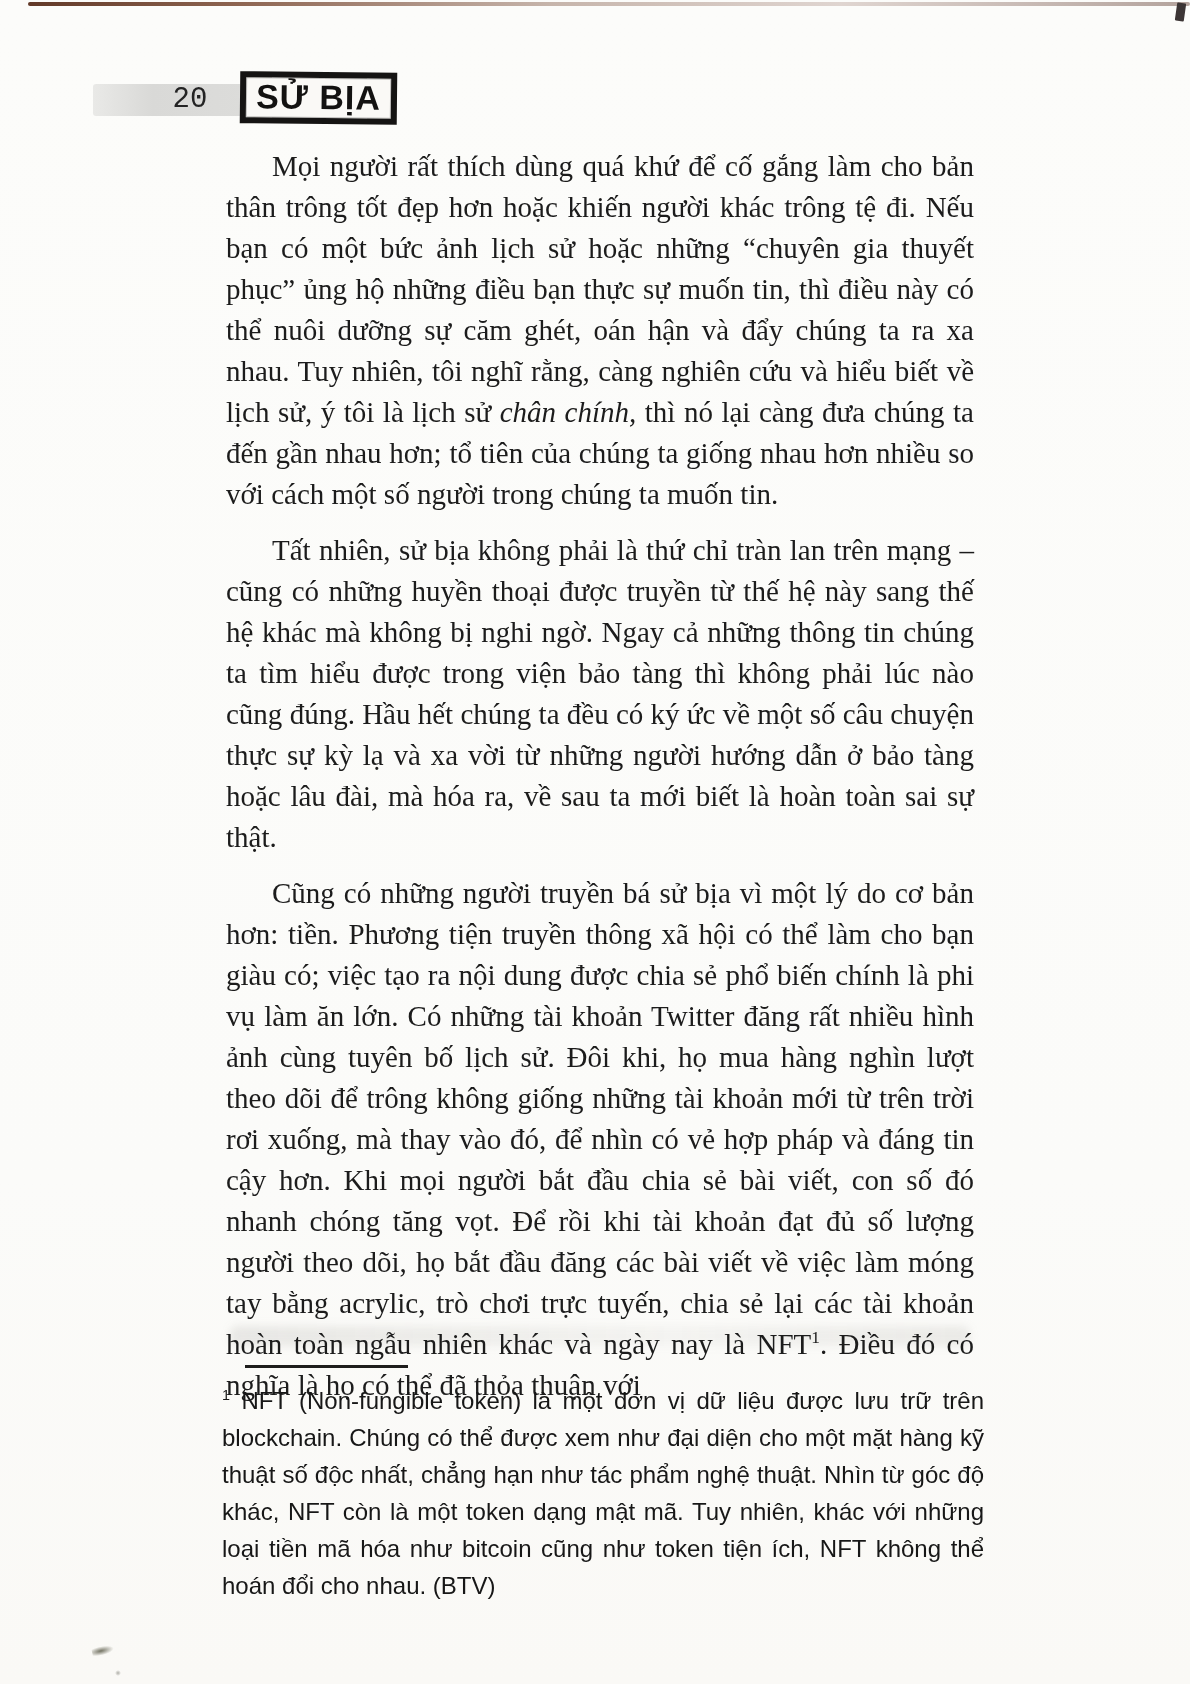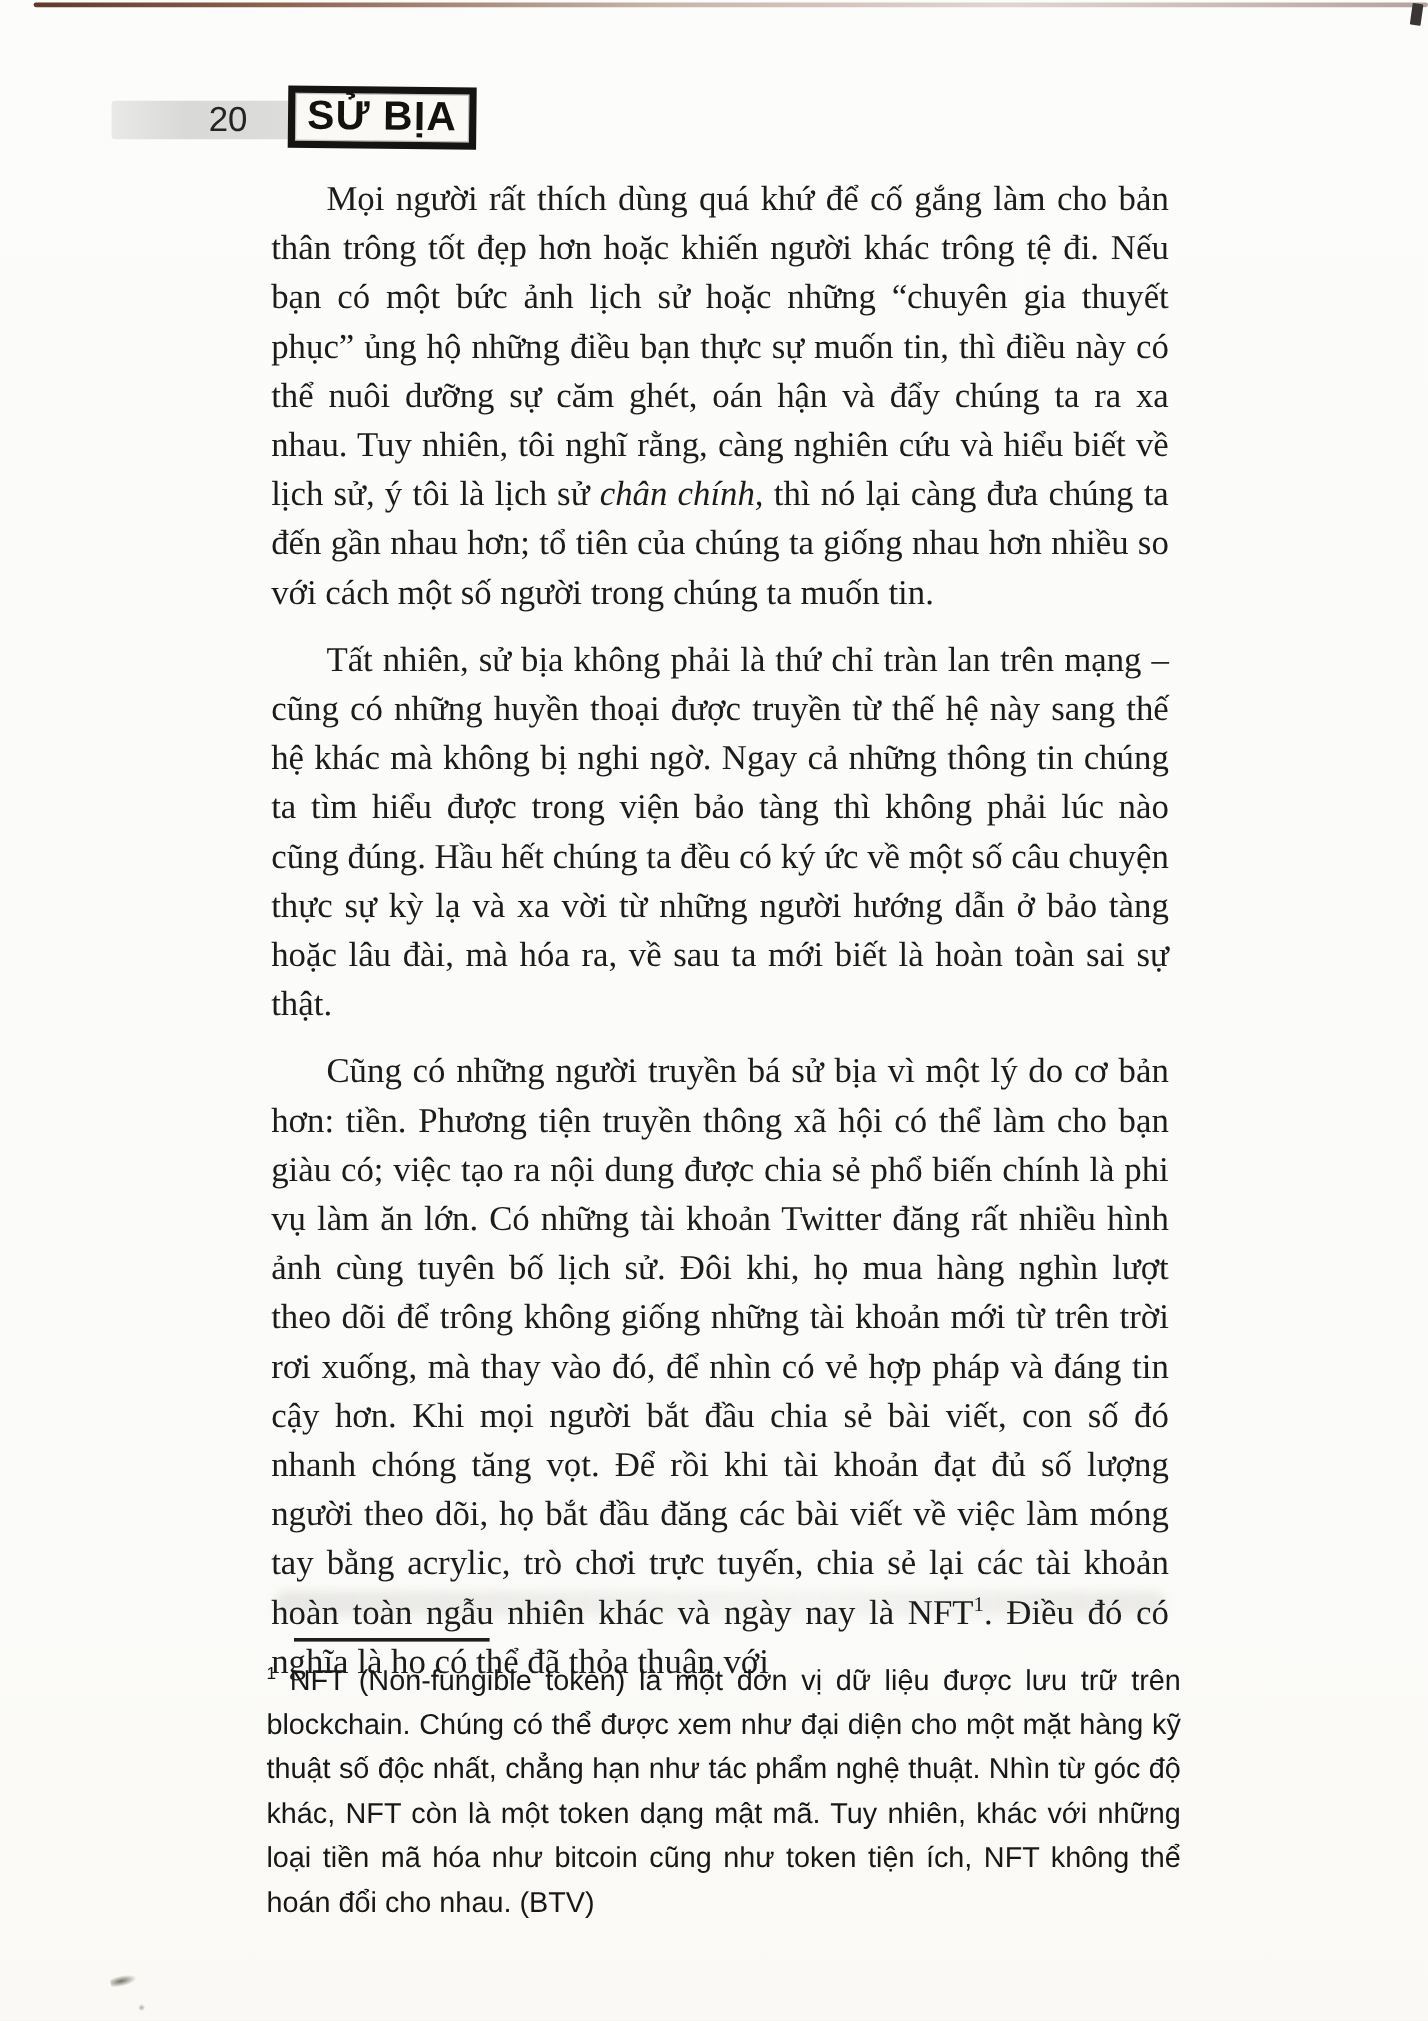--- a/index.html
+++ b/index.html
@@ -42,21 +42,21 @@
   }
 
   
   .pagenum-band{
     position:absolute;left:93px;top:84px;width:170px;height:32px;
     background:linear-gradient(90deg, rgba(210,210,208,.45), #d9d9d7 35%, #dcdcda 90%, rgba(215,215,213,.5));
     border-radius:3px;
   }
   .pagenum{
     position:absolute;left:160px;top:84px;width:60px;height:32px;
-    font-family:Liberation Sans, sans-serif;
+    font-family:Liberation Mono, monospace;
     font-size:29px;line-height:32px;color:#242424;text-align:center;
   }
   .logo-box{
     position:absolute;left:240px;top:72px;
     border:6px solid #151413;background:#faf9f6;
     padding:1px 10px 3px 10px;transform:rotate(0.6deg);
     box-shadow:0 0 0 1px rgba(20,20,19,.25) inset;
   }
   .logo-box span{
     font-family:"Liberation Sans", sans-serif;

